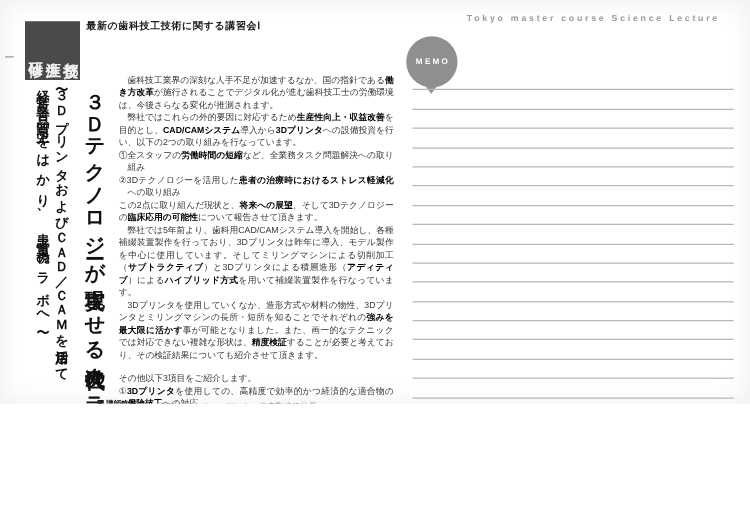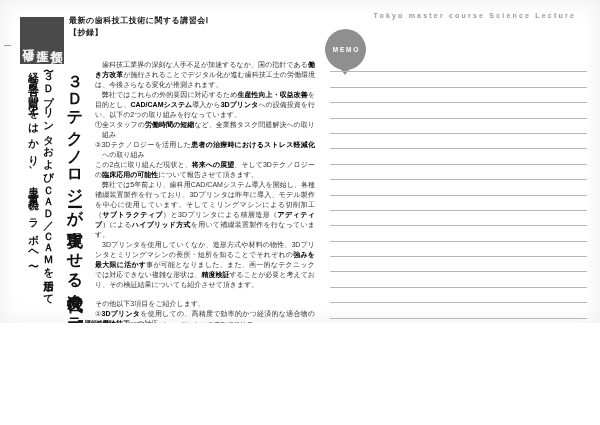--- a/index.html
+++ b/index.html
@@ -80,21 +80,20 @@
 
 <div class="page">
 
   <div class="logo-box">
       <span class="logo-col">都技</span>
       <span class="logo-col">生涯</span>
       <span class="logo-col">研修</span>
     </div>
   <div class="header-title">
     <div>最新の歯科技工技術に関する講習会Ⅰ</div>
-    <div>【抄録】</div>
   </div>
   <div class="right-caption">Tokyo master course Science Lecture</div>
 
   <div class="crop-mark-1"></div>
   <div class="crop-mark-2"></div>
 
   <div class="vtitle">
     <div class="vtitle-main">３Ｄテクノロジーが実現させる次世代のラボの形</div>
     <div class="vtitle-sub">
       <div class="sub1">〜３ＤプリンタおよびＣＡＤ／ＣＡＭを活用して</div>

